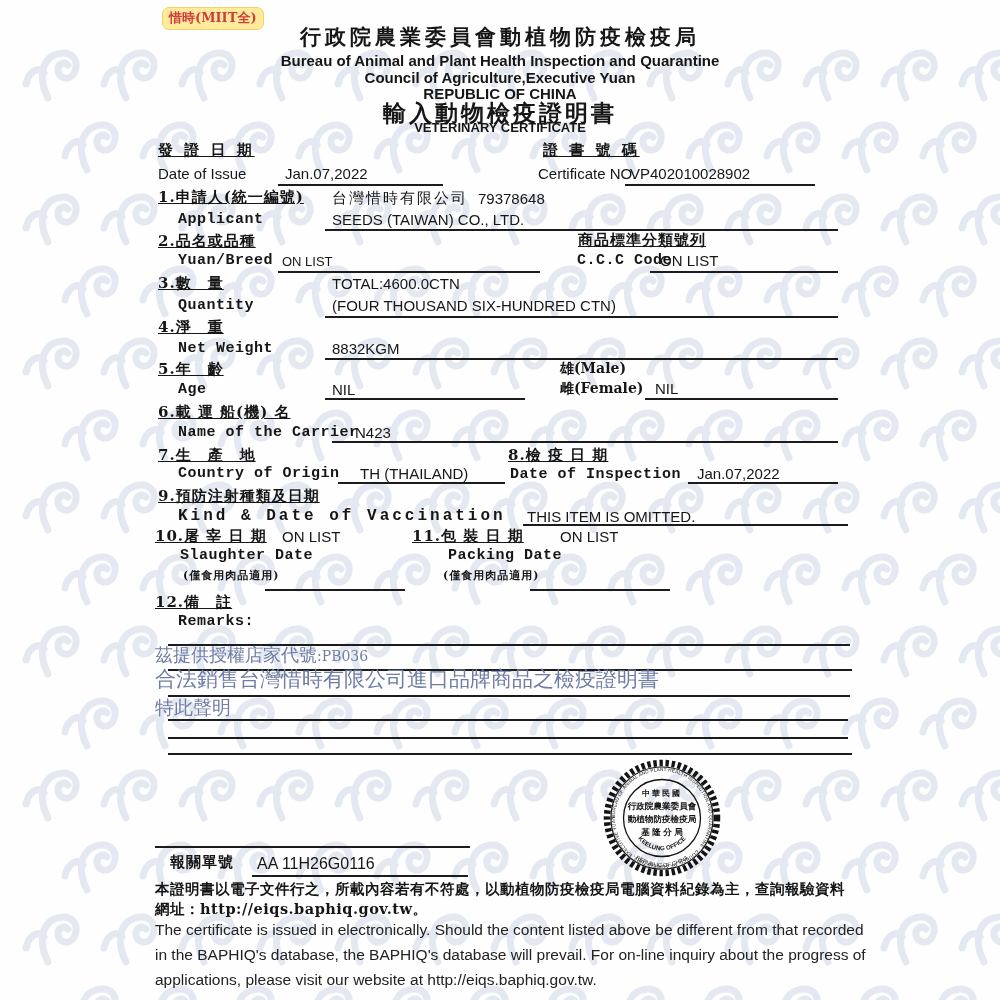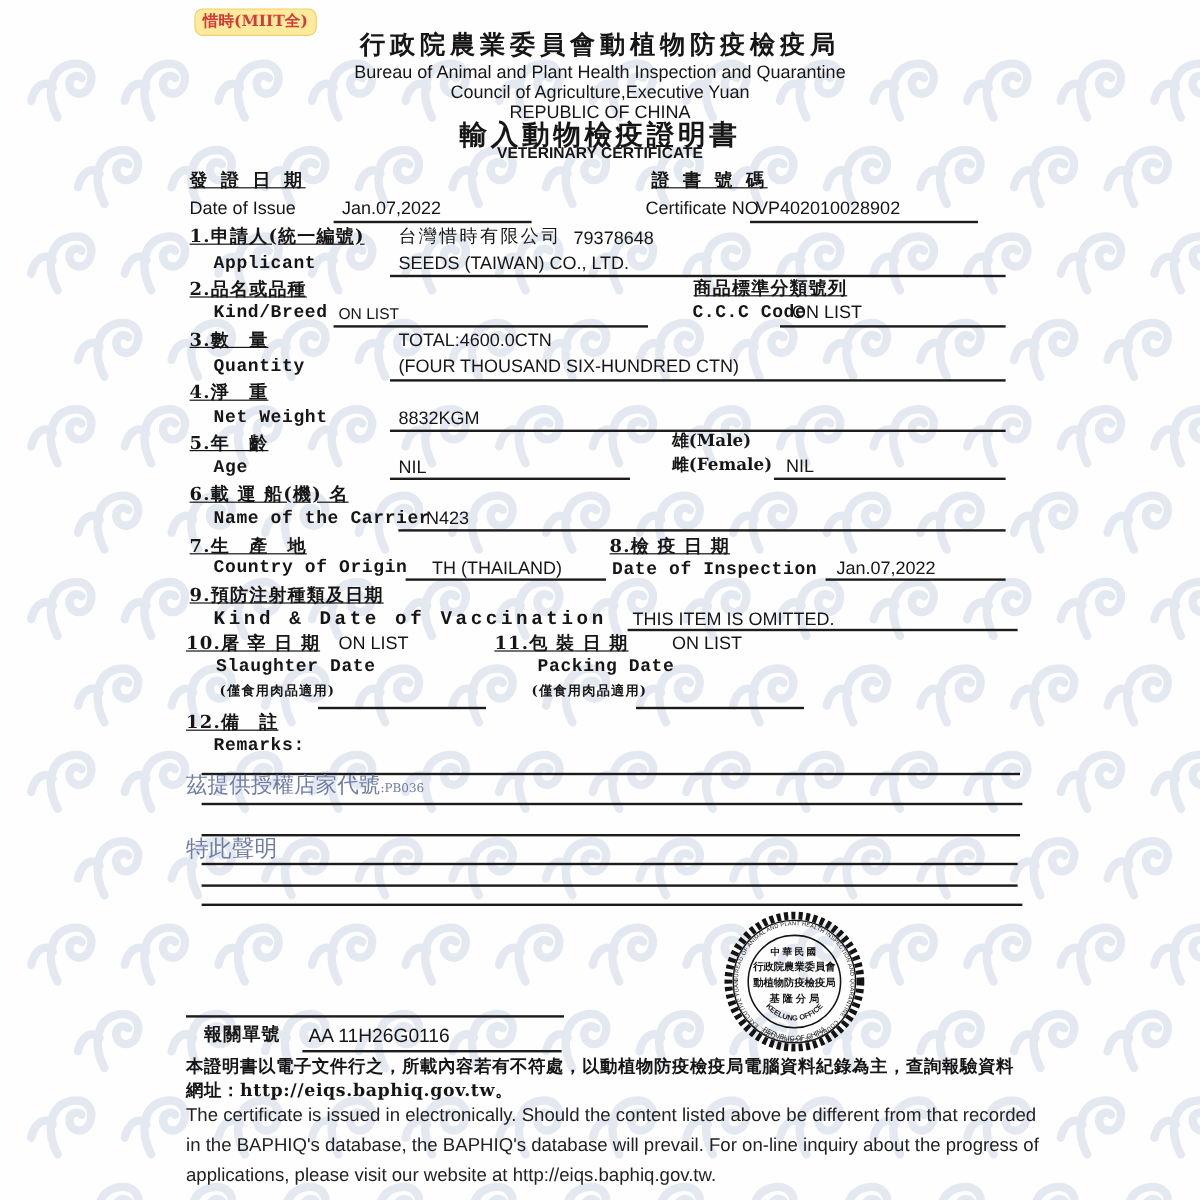--- a/index.html
+++ b/index.html
@@ -1,20 +1,20 @@
 <!DOCTYPE html>
 <html><head>
 <meta charset="utf-8">
 <style>
   html,body{margin:0;padding:0;background:#ffffff;}
   .page{position:relative;width:1000px;height:1000px;background:#fffeff;overflow:hidden;
         font-family:"Liberation Sans","DejaVu Sans",sans-serif;color:#161616;}
   .wm-layer{position:absolute;left:0;top:0;width:1000px;height:1000px;pointer-events:none;}
   .t{position:absolute;white-space:nowrap;line-height:1.15;}
-  .center{left:140px;width:720px;text-align:center;}
+  .center{left:140px;width:720px;text-align:center;font-weight:bold;}
   .cjk{font-family:Liberation Sans, sans-serif;}
   .cjk-b{font-family:"DejaVu Serif","Liberation Serif",serif;font-weight:bold;}
   .mono-b{font-family:"Liberation Mono","DejaVu Sans Mono",monospace;font-weight:bold;letter-spacing:0.5px;}
   .sans{font-family:"Liberation Sans","DejaVu Sans",sans-serif;}
   .rule{position:absolute;height:0;border-bottom:2px solid #1c1c1c;}
   .badge{position:absolute;left:162px;top:7px;background:#ffeb9b;border:1px solid #f0cf6d;border-radius:7px;
          padding:1px 6px 2px 6px;color:#d03b3b;font-size:13px;font-weight:bold;
          font-family:"DejaVu Serif","Liberation Serif",serif;}
   .title-zh{top:25px;font-size:21px;letter-spacing:4px;}
   .org-en{font-size:15px;}
@@ -238,21 +238,21 @@
 
   <div class="t cjk-b lbl-zh" style="left:158px;top:189px">1.申請人(統一編號)</div>
   <div class="t cjk val" style="left:332px;top:189px;letter-spacing:2px">台灣惜時有限公司</div>
   <div class="t cjk val" style="left:478px;top:190px">79378648</div>
   <div class="t mono-b val" style="left:178px;top:211px">Applicant</div>
   <div class="t sans val" style="left:332px;top:211px">SEEDS (TAIWAN) CO., LTD.</div>
   <div class="rule" style="left:325px;top:229px;width:513px"></div>
 
   <div class="t cjk-b lbl-zh" style="left:158px;top:233px">2.品名或品種</div>
   <div class="t cjk-b lbl-zh" style="left:578px;top:232px">商品標準分類號列</div>
-  <div class="t mono-b val" style="left:178px;top:252px">Kind/Breed</div>
+  <div class="t mono-b val" style="left:178px;top:252px">Yuan/Breed</div>
   <div class="t cjk" style="left:282px;top:255px;font-size:13px">ON LIST</div>
   <div class="rule" style="left:278px;top:271px;width:262px"></div>
   <div class="t mono-b val" style="left:577px;top:252px">C.C.C Code</div>
   <div class="t sans val" style="left:660px;top:252px">ON LIST</div>
   <div class="rule" style="left:650px;top:271px;width:188px"></div>
 
   <div class="t cjk-b lbl-zh" style="left:158px;top:275px">3.數　量</div>
   <div class="t sans val" style="left:332px;top:275px">TOTAL:4600.0CTN</div>
   <div class="t mono-b val" style="left:178px;top:297px">Quantity</div>
   <div class="t sans val" style="left:332px;top:297px">(FOUR THOUSAND SIX-HUNDRED CTN)</div>
@@ -299,22 +299,23 @@
   <div class="t mono-b val" style="left:448px;top:547px">Packing Date</div>
   <div class="t cjk-b note-sm" style="left:183px;top:570px">(僅食用肉品適用)</div>
   <div class="t cjk-b note-sm" style="left:443px;top:570px">(僅食用肉品適用)</div>
   <div class="rule" style="left:265px;top:589px;width:140px"></div>
   <div class="rule" style="left:530px;top:589px;width:140px"></div>
 
   <div class="t cjk-b lbl-zh" style="left:155px;top:594px">12.備　註</div>
   <div class="t mono-b val" style="left:178px;top:613px">Remarks:</div>
 
   <div class="rule" style="left:168px;top:644px;width:682px"></div>
-  <div class="t blue" style="left:155px;top:645px;font-size:18px"><span>茲提供授權店家代號</span><span style="font-size:10px">:PB036</span></div>
+  <div class="t blue" style="left:155px;top:645px;font-size:18px"><span>茲提供授權店家代號</span><span style="font-size:14px">:PB036</span></div>
   <div class="rule" style="left:168px;top:669px;width:684px"></div>
+  <div class="t blue" style="left:155px;top:667px;font-size:21px">合法銷售台灣惜時有限公司進口品牌商品之檢疫證明書</div>
   <div class="rule" style="left:168px;top:695px;width:682px"></div>
   <div class="t blue" style="left:155px;top:697px;font-size:19px">特此聲明</div>
   <div class="rule" style="left:168px;top:719px;width:680px"></div>
   <div class="rule" style="left:168px;top:737px;width:680px"></div>
   <div class="rule" style="left:168px;top:753px;width:684px"></div>
 
   <svg class="seal" viewBox="-66 -66 132 132">
     <defs>
       <path id="arcOuter" d="M -47,0 A 47,47 0 1 1 47,0 A 47,47 0 1 1 -47,0"></path>
       <path id="arcBottom" d="M -45,4 A 45,45 0 0 0 45,4"></path>

